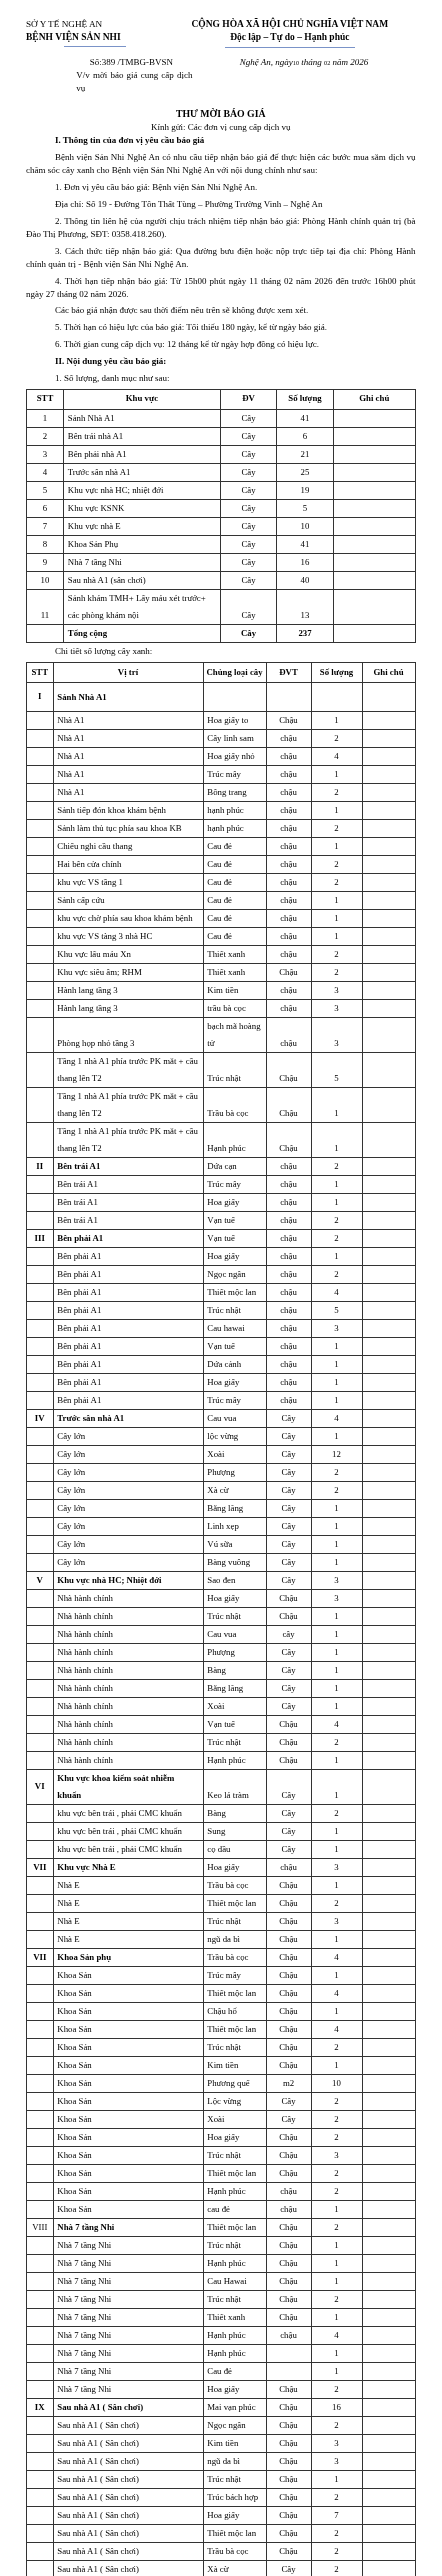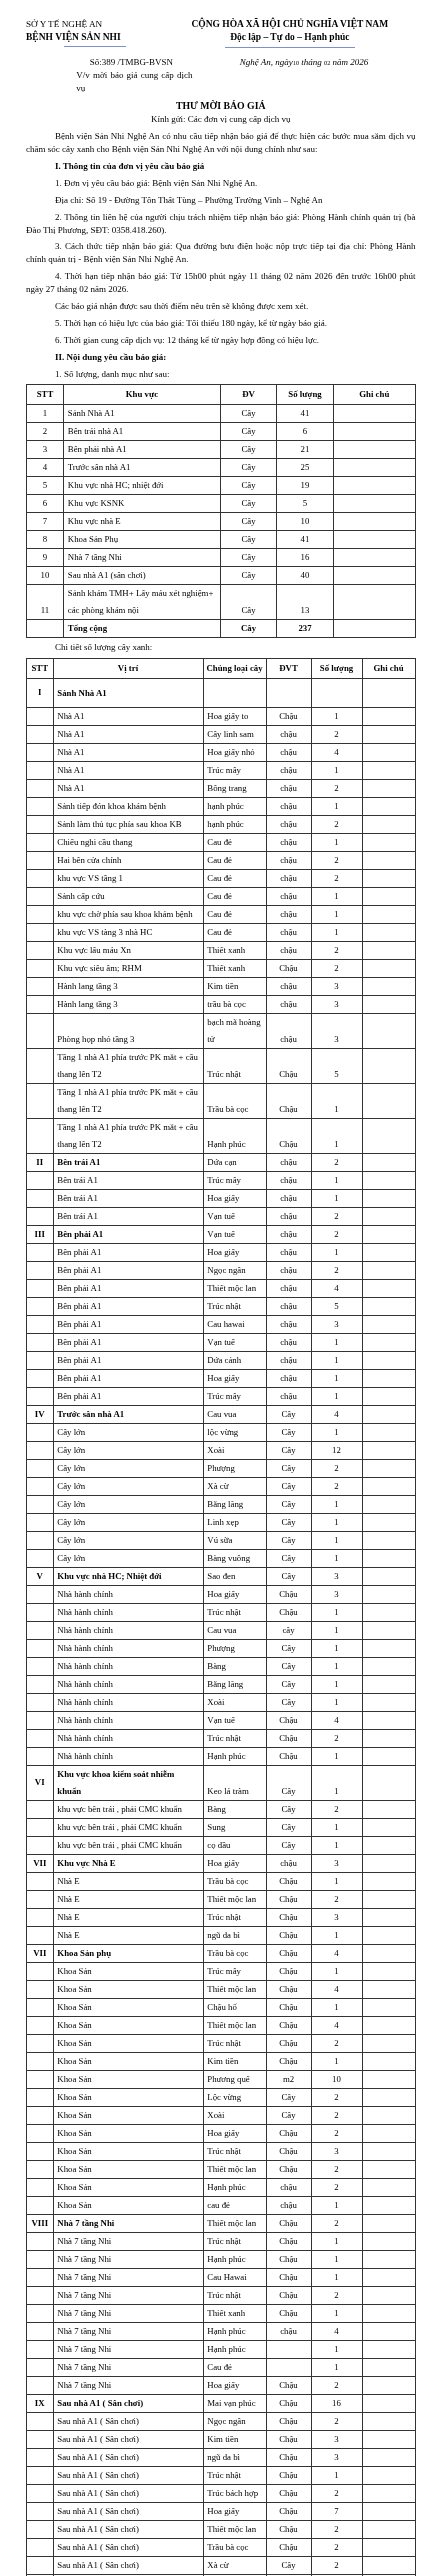--- a/index.html
+++ b/index.html
@@ -16,21 +16,21 @@
   .hdr-right { width: 253px; text-align: center; }
   .agency { font-size: 9.2px; }
   .hospital, .nation, .motto { font-weight: bold; font-size: 9.5px; }
   .rule-blue { height: 0.6px; background: #7a93c8; margin: 1.3px auto 0; }
   .numline { display: flex; justify-content: space-between; margin-top: 8.8px; margin-left: 44px; }
   .num-left { width: 139px; }
   .num-left .docno { text-align: center; }
   .subject { text-align: justify; padding-left: 6.3px; padding-right: 0; }
   .dateline { width: 253px; text-align: center; font-style: italic; }
   .dateline .sm { font-style: normal; font-size: 6.3px; }
-  .title { text-align: center; font-weight: bold; font-size: 9.8px; margin-top: 4px; }
+  .title { text-align: center; font-weight: bold; font-size: 9.8px; margin-top: 12px; }
   .to { text-align: center; }
   p { margin: 0 0 3.8px 0; text-align: justify; }
   .ind { text-indent: 29px; }
   .bold { font-weight: bold; }
   table { border-collapse: collapse; width: 100%; margin: 2.5px 0 2.5px 0; }
   td, th { border: 0.6px solid #333; padding: 0 3.8px; vertical-align: bottom; font-size: 8.8px; line-height: 17px; }
   th { font-weight: bold; vertical-align: middle; text-align: center; line-height: 11.4px; padding: 3.8px 2.5px; }
   .c { text-align: center; }
   .t1 td { line-height: 17px; }
   .t2 td { line-height: 17px; }
@@ -62,23 +62,23 @@
     <div class="dateline">
       <span>Nghệ An, ngày</span><span class="sm">10</span>
       <span>tháng</span>
       <span class="sm">02</span>
       <span>năm 2026</span>
     </div>
   </div>
 
   <div class="title">THƯ MỜI BÁO GIÁ</div>
   <div class="to">Kính gửi: Các đơn vị cung cấp dịch vụ</div>
+  <p class="ind bold">I. Thông tin của đơn vị yêu cầu báo giá</p>
+
   <p class="ind" style="margin-top:3.8px">Bệnh viện Sản Nhi Nghệ An có nhu cầu tiếp nhận báo giá để thực hiện các bước mua sắm dịch vụ chăm sóc cây xanh cho Bệnh viện Sản Nhi Nghệ An với nội dung chính như sau:</p>
-
-  <p class="ind bold">I. Thông tin của đơn vị yêu cầu báo giá</p>
   <p class="ind">1. Đơn vị yêu cầu báo giá: Bệnh viện Sản Nhi Nghệ An.</p>
   <p class="ind">Địa chỉ: Số 19 - Đường Tôn Thất Tùng – Phường Trường Vinh – Nghệ An</p>
   <p class="ind">2. Thông tin liên hệ của người chịu trách nhiệm tiếp nhận báo giá: Phòng Hành chính quản trị (bà Đào Thị Phương, SĐT: 0358.418.260).</p>
   <p class="ind">3. Cách thức tiếp nhận báo giá: Qua đường bưu điện hoặc nộp trực tiếp tại địa chỉ: Phòng Hành chính quản trị - Bệnh viện Sản Nhi Nghệ An.</p>
   <p class="ind">4. Thời hạn tiếp nhận báo giá: Từ 15h00 phút ngày 11 tháng 02 năm 2026 đến trước 16h00 phút ngày 27 tháng 02 năm 2026.</p>
   <p class="ind">Các báo giá nhận được sau thời điểm nêu trên sẽ không được xem xét.</p>
   <p class="ind">5. Thời hạn có hiệu lực của báo giá: Tối thiểu 180 ngày, kể từ ngày báo giá.</p>
   <p class="ind">6. Thời gian cung cấp dịch vụ: 12 tháng kể từ ngày hợp đồng có hiệu lực.</p>
 
   <p class="ind bold">II. Nội dung yêu cầu báo giá:</p>
@@ -167,21 +167,21 @@
         </tr>
         <tr>
           <td class="c">10</td>
           <td>Sau nhà A1 (sân chơi)</td>
           <td class="c">Cây</td>
           <td class="c">40</td>
           <td></td>
         </tr>
         <tr>
           <td class="c">11</td>
-          <td>Sảnh khám TMH+ Lấy máu xét nghiệm+ các phòng khám nội</td>
+          <td>Sảnh khám TMH+ Lấy máu xét trước+ các phòng khám nội</td>
           <td class="c">Cây</td>
           <td class="c">13</td>
           <td></td>
         </tr>
         <tr class="total">
           <td></td>
           <td>Tổng cộng</td>
           <td class="c">Cây</td>
           <td class="c">237</td>
           <td></td>
@@ -845,21 +845,21 @@
         </tr>
         <tr>
           <td class="c"></td>
           <td>Khoa Sản</td>
           <td>cau đẻ</td>
           <td class="c">chậu</td>
           <td class="c">1</td>
           <td></td>
         </tr>
         <tr>
-          <td class="c" style="font-weight: bold; vertical-align: middle;">VIII</td>
+          <td class="c" style="font-weight: normal; vertical-align: middle;">VIII</td>
           <td style="font-weight: bold;">Nhà 7 tầng Nhi</td>
           <td>Thiết mộc lan</td>
           <td class="c">Chậu</td>
           <td class="c">2</td>
           <td></td>
         </tr>
         <tr>
           <td class="c"></td>
           <td>Nhà 7 tầng Nhi</td>
           <td>Trúc nhật</td>

